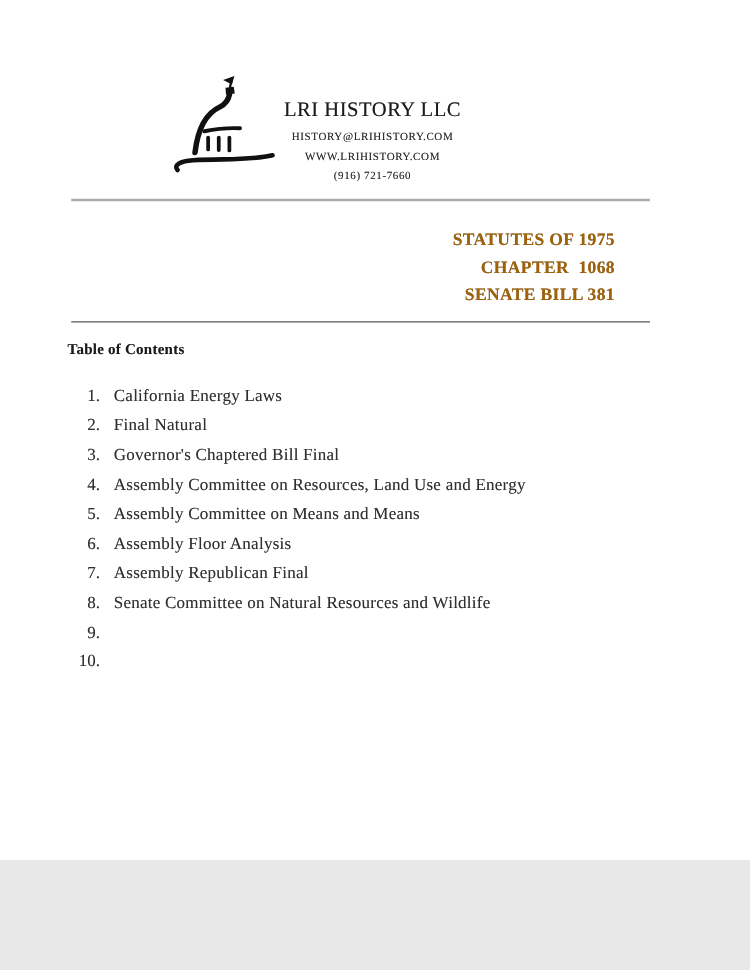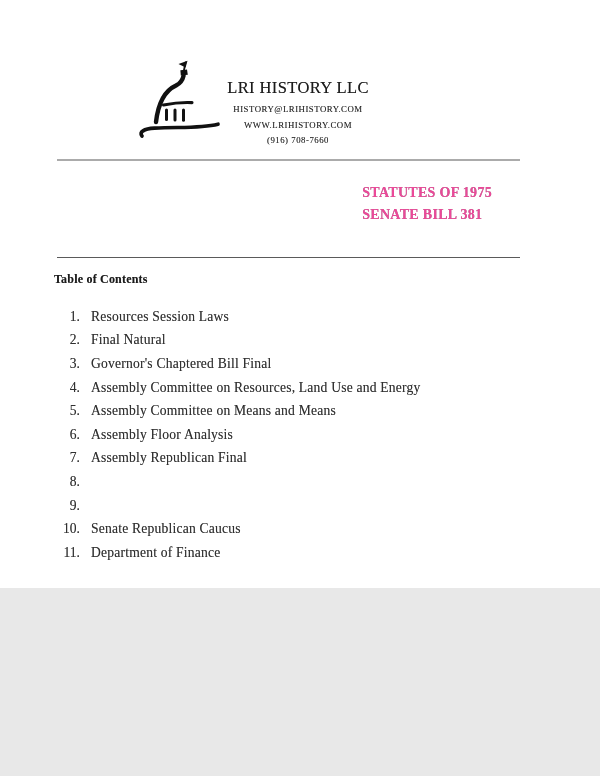--- a/index.html
+++ b/index.html
@@ -1,19 +1,19 @@
 <!DOCTYPE html>
 <html><head>
 <meta charset="utf-8">
 <style>
   html, body { margin: 0; padding: 0; background: #e8e8e8; }
   .page {
     position: relative;
     width: 600px;
-    height: 588px;
+    height: 688px;
     margin: 0 auto;
     background: #ffffff;
     overflow: hidden;
     font-family: "Liberation Serif", "DejaVu Serif", serif;
     color: #2e2e2e;
   }
   .abs { position: absolute; }
 
   
   .logo { left: 137px; top: 58px; width: 95px; height: 90px; }
@@ -27,23 +27,23 @@
     white-space: nowrap; text-shadow: 0 0 0.3px rgba(30,30,30,0.45);
   }
   .org-line:first-of-type { margin-top: 7.5px; }
 
   
   .rule-top { left: 57px; top: 159px; width: 463px; height: 2px; background: #ababab; }
   .rule-mid { left: 57px; top: 257px; width: 463px; height: 1.3px; background: #5a5a5a; }
 
   
   .ref {
-    right: 108px; top: 182px; text-align: left;
+    right: 108px; top: 182px; text-align: right;
     font-weight: bold; font-size: 14px; line-height: 21.8px;
-    letter-spacing: 0.3px; color: #ec4899;
+    letter-spacing: 0.3px; color: #a16207;
     text-shadow: 0 0 0.4px rgba(30,30,30,0.5);
   }
   .ref-line { white-space: pre; }
 
   
   .toc-heading {
     left: 54px; top: 272px; margin: 0;
     font-size: 12px; font-weight: bold; letter-spacing: 0.2px; color: #1b1b1b;
     text-shadow: 0 0 0.4px rgba(30,30,30,0.5);
   }
@@ -81,38 +81,39 @@
       <path d="M50.5,2.8 L41.5,6 L48.6,9.6 Z"></path>
 
       <path d="M43.4,12.2 L50,11.4 L50.8,16.8 L43.8,17.6 Z"></path>
     </g>
   </svg>
 
   <div class="abs org">
     <div class="org-name">LRI HISTORY LLC</div>
     <div class="org-line">HISTORY@LRIHISTORY.COM</div>
     <div class="org-line">WWW.LRIHISTORY.COM</div>
-    <div class="org-line">(916) 708-7660</div>
+    <div class="org-line">(916) 721-7660</div>
   </div>
 
   <div class="abs rule-top"></div>
 
   <div class="abs ref">
     <div class="ref-line">STATUTES OF 1975</div>
+    <div class="ref-line">CHAPTER  1068</div>
     <div class="ref-line">SENATE BILL 381</div>
   </div>
 
   <div class="abs rule-mid"></div>
 
   <h1 class="abs toc-heading">Table of Contents</h1>
 
   <div class="abs toc">
     <div class="toc-row">
       <span class="toc-num">1.</span>
-      <span class="toc-label">Resources Session Laws</span>
+      <span class="toc-label">California Energy Laws</span>
     </div>
     <div class="toc-row">
       <span class="toc-num">2.</span>
       <span class="toc-label">Final Natural</span>
     </div>
     <div class="toc-row">
       <span class="toc-num">3.</span>
       <span class="toc-label">Governor's Chaptered Bill Final</span>
     </div>
     <div class="toc-row">
@@ -126,27 +127,23 @@
     <div class="toc-row">
       <span class="toc-num">6.</span>
       <span class="toc-label">Assembly Floor Analysis</span>
     </div>
     <div class="toc-row">
       <span class="toc-num">7.</span>
       <span class="toc-label">Assembly Republican Final</span>
     </div>
     <div class="toc-row">
       <span class="toc-num">8.</span>
+      <span class="toc-label">Senate Committee on Natural Resources and Wildlife</span>
     </div>
     <div class="toc-row">
       <span class="toc-num">9.</span>
     </div>
     <div class="toc-row">
       <span class="toc-num">10.</span>
-      <span class="toc-label">Senate Republican Caucus</span>
-    </div>
-    <div class="toc-row">
-      <span class="toc-num">11.</span>
-      <span class="toc-label">Department of Finance</span>
     </div>
   </div>
 
 </div>
 
 </body></html>

